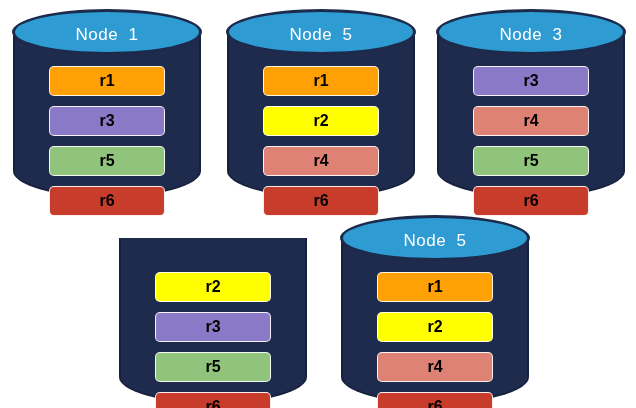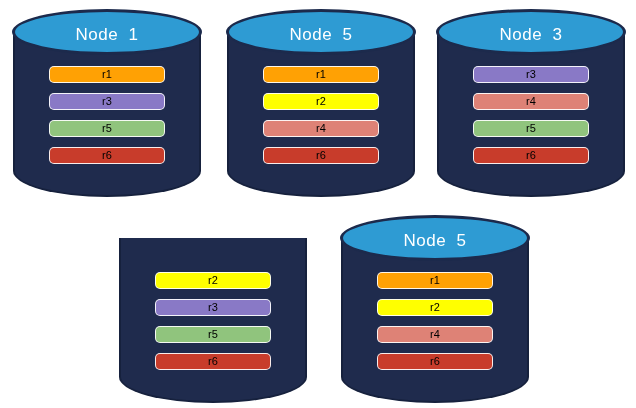--- a/index.html
+++ b/index.html
@@ -37,27 +37,27 @@
     letter-spacing:0.5px;
     white-space:pre;
     padding-top:5px;
   }
   .bars{
     position:absolute;left:0;right:0;top:57px;
     display:flex;flex-direction:column;align-items:center;gap:10px;
     z-index:3;
   }
   .bar{
-    width:116px;height:17px;
+    width:116px;height:30px;
     border-radius:5px;
     border:1px solid rgba(255,255,255,0.9);
     box-sizing:border-box;
     background:#999;
     color:var(--bar-text,#000000);
-    font-weight:normal;font-size:11px;line-height:1;
+    font-weight:bold;font-size:16px;line-height:1;
     display:flex;align-items:center;justify-content:center;
   }
 </style>
 </head>
 <body>
 
 <div class="canvas">
 
   <div class="cylinder pos-n1">
     <div class="cyl-body"></div>

